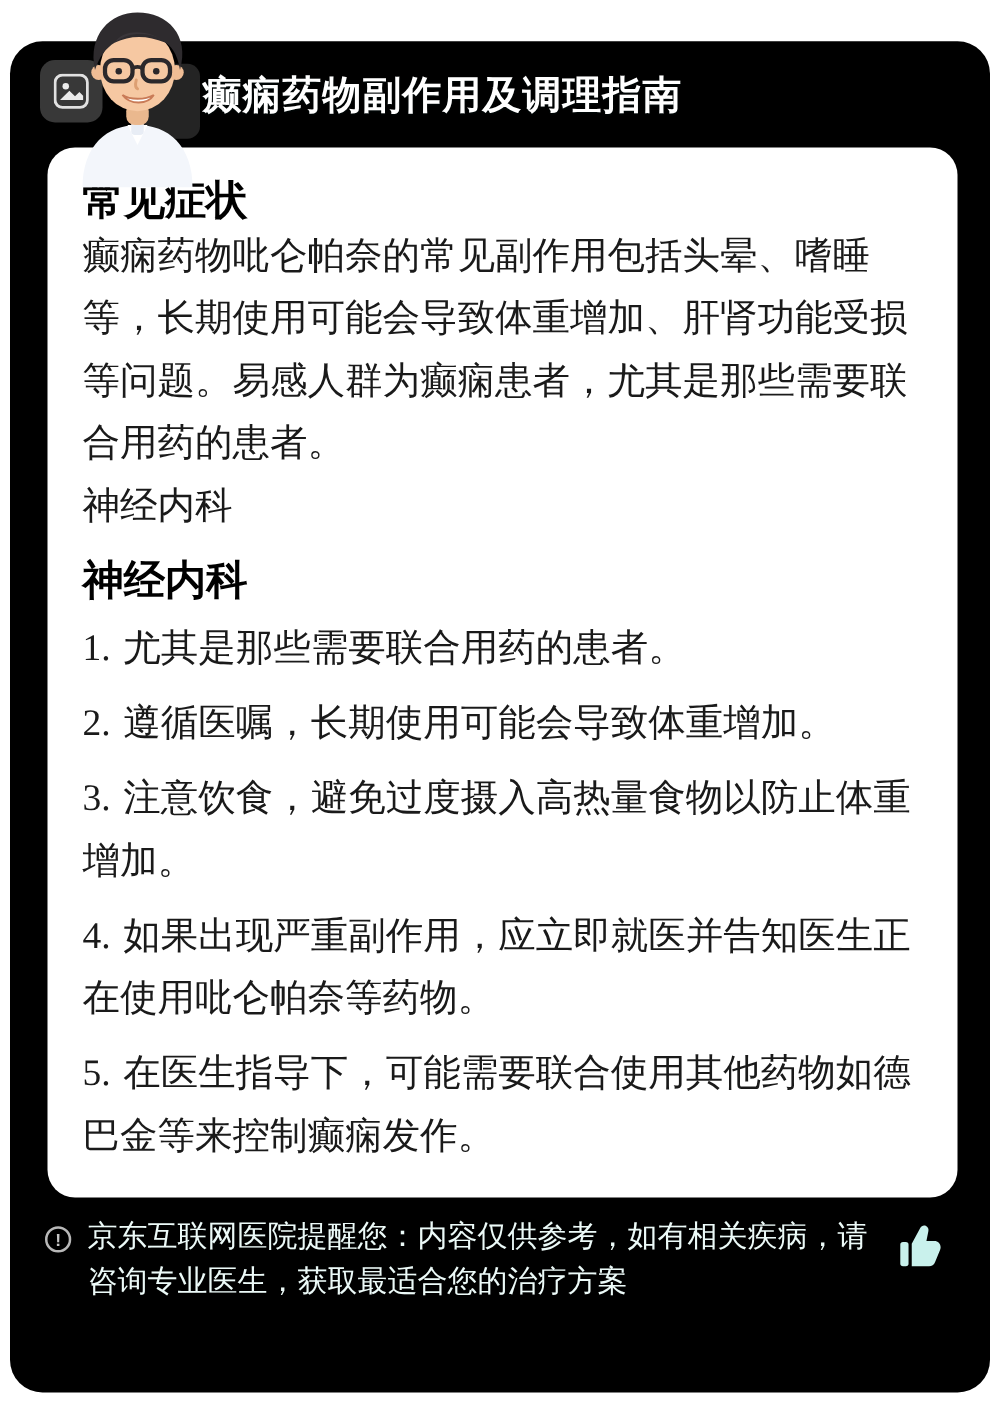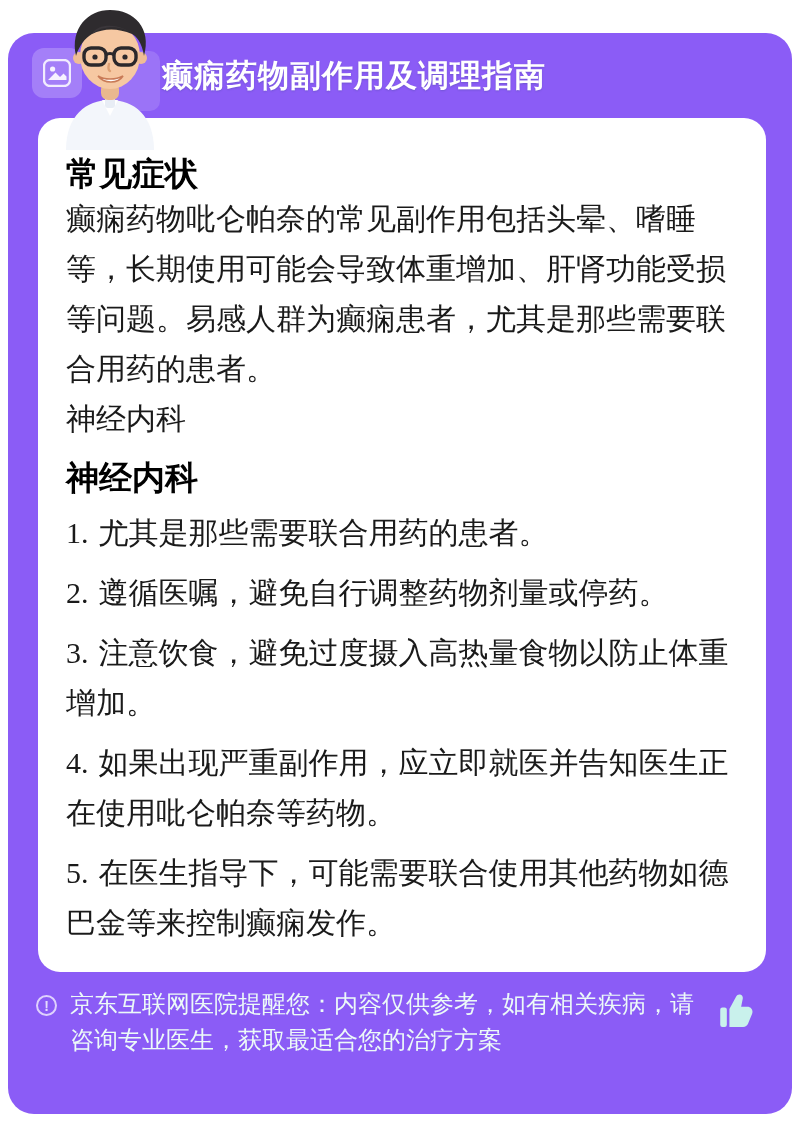--- a/index.html
+++ b/index.html
@@ -7,21 +7,21 @@
   body {
     width: 800px; height: 1121px;
     position: relative;
     font-family: "Liberation Sans", sans-serif;
     overflow: hidden;
   }
   .panel {
     position: absolute;
     left: 8px; top: 33px;
     width: 784px; height: 1081px;
-    background: #8b5cf6;
+    background: #000000;
     border-radius: 26px;
     padding: 85px 0 0 0;
   }
   
   .photo-badge {
     position: absolute; left: 24px; top: 15px;
     width: 50px; height: 50px;
     background: rgba(255,255,255,0.22);
     border-radius: 12px;
     display: flex; align-items: center; justify-content: center;
@@ -53,21 +53,21 @@
     padding: 20px 28px 24px 28px;
     color: #161616;
   }
   .card h2 {
     font-size: 33px;
     line-height: 40px;
     font-weight: 800;
     color: #000000;
     margin-top: 14px;
   }
-  .card h2:first-child { margin-top: 16px; }
+  .card h2:first-child { margin-top: 2px; }
   .card .body-text {
     font-size: 30px;
     line-height: 50px;
     color: #1a1a1a;
     text-align: left;
   }
   .tip-item { margin-top: 10px; }
   .tip-num {
     font-family: "Liberation Serif", serif;
     margin-right: 10px;
@@ -145,21 +145,21 @@
 
   <div class="card">
     <h2>常见症状</h2>
     <p class="body-text">癫痫药物吡仑帕奈的常见副作用包括头晕、嗜睡等，长期使用可能会导致体重增加、肝肾功能受损等问题。易感人群为癫痫患者，尤其是那些需要联合用药的患者。</p>
 
     <p class="body-text">神经内科</p>
 
     <h2>神经内科</h2>
 
     <p class="body-text tip-item"><span class="tip-num">1.</span><span>尤其是那些需要联合用药的患者。</span></p>
-    <p class="body-text tip-item"><span class="tip-num">2.</span><span>遵循医嘱，避免自行调整药物剂量或停药。</span></p>
+    <p class="body-text tip-item"><span class="tip-num">2.</span><span>遵循医嘱，长期使用可能会导致体重增加。</span></p>
     <p class="body-text tip-item"><span class="tip-num">3.</span><span>注意饮食，避免过度摄入高热量食物以防止体重增加。</span></p>
     <p class="body-text tip-item"><span class="tip-num">4.</span><span>如果出现严重副作用，应立即就医并告知医生正在使用吡仑帕奈等药物。</span></p>
     <p class="body-text tip-item"><span class="tip-num">5.</span><span>在医生指导下，可能需要联合使用其他药物如德巴金等来控制癫痫发作。</span></p>
   </div>
 
   <div class="footer">
     <div class="info-icon">
       <span>!</span>
     </div>
     <div class="footer-text">京东互联网医院提醒您：内容仅供参考，如有相关疾病，请咨询专业医生，获取最适合您的治疗方案</div>

